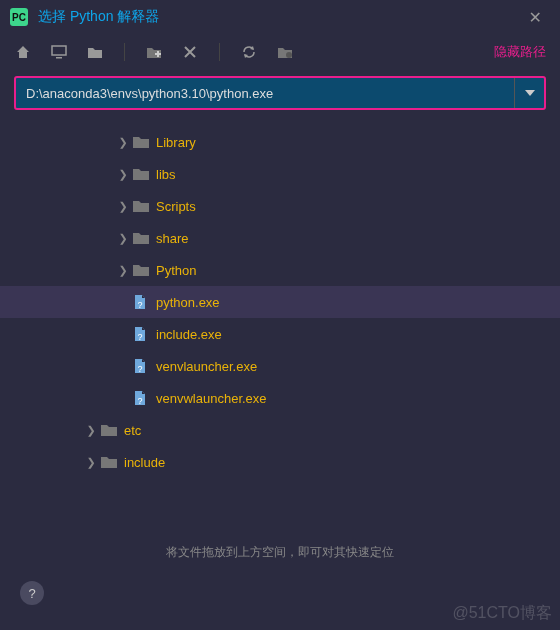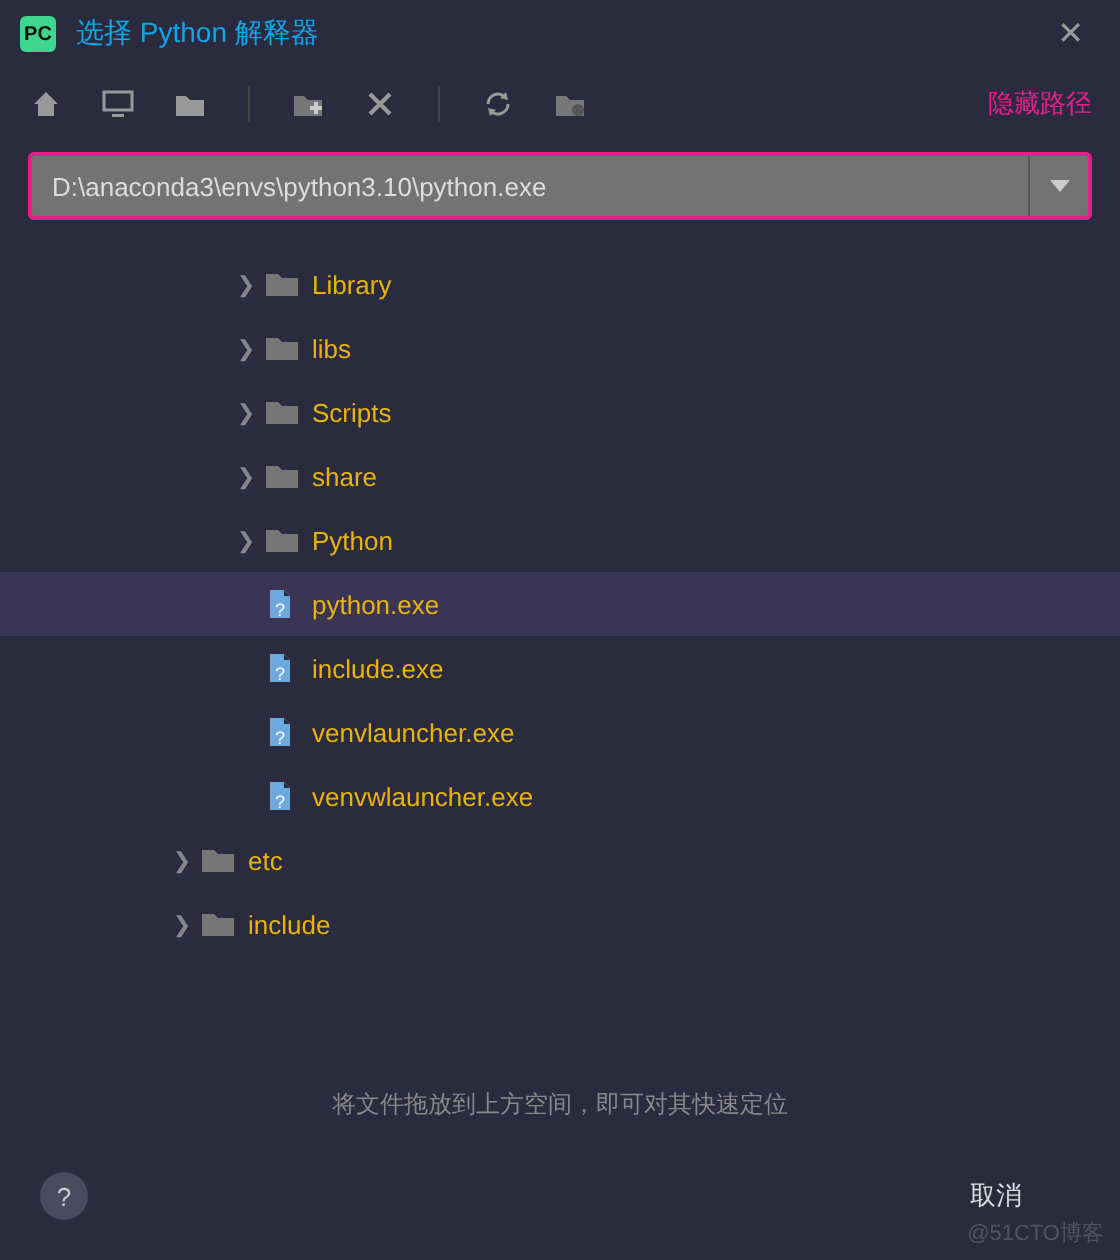--- a/index.html
+++ b/index.html
@@ -41,21 +41,21 @@
     .toolbar .sep { width: 1px; height: 18px; background: #444; margin: 0 2px; }
     .toolbar .spacer { flex: 1; }
     .hide-path { color: #e91e8c; font-size: 13px; cursor: pointer; }
     .path-row { padding: 6px 14px 10px; }
     .path-field {
       border: 2px solid #e91e8c;
       border-radius: 3px;
       display: flex;
       align-items: center;
       height: 34px;
-      background: #737373;
+      background: #0c4a6e;
     }
     .path-input {
       flex: 1;
       background: transparent;
       border: none;
       color: #ddd;
       font-size: 13px;
       padding: 0 10px;
       outline: none;
     }
@@ -115,21 +115,21 @@
       display: flex; align-items: center; justify-content: center;
       color: #ddd;
       font-size: 13px;
       cursor: pointer;
     }
     .btn.primary { background: #3c3955; }
     .watermark {
       position: absolute;
       right: 8px; bottom: 6px;
       color: rgba(200,200,200,0.25);
-      font-size: 11px;
+      font-size: 16px;
       text-align: center;
     }
   </style>
 </head>
 <body>
 
 <div class="titlebar">
   <div class="app-icon">PC</div>
   <div class="title-text">选择 Python 解释器</div>
   <div class="close-x">✕</div>
@@ -300,16 +300,15 @@
       </span>
       <span class="label">include</span>
     </div>
   </div>
 
 <div class="hint">将文件拖放到上方空间，即可对其快速定位</div>
 
 <div class="footer">
   <div class="help-btn">?</div>
   <div class="spacer"></div>
-  <div class="btn">取消</div>
 </div>
 
 <div class="watermark">@51CTO博客</div>
 
 </body></html>

